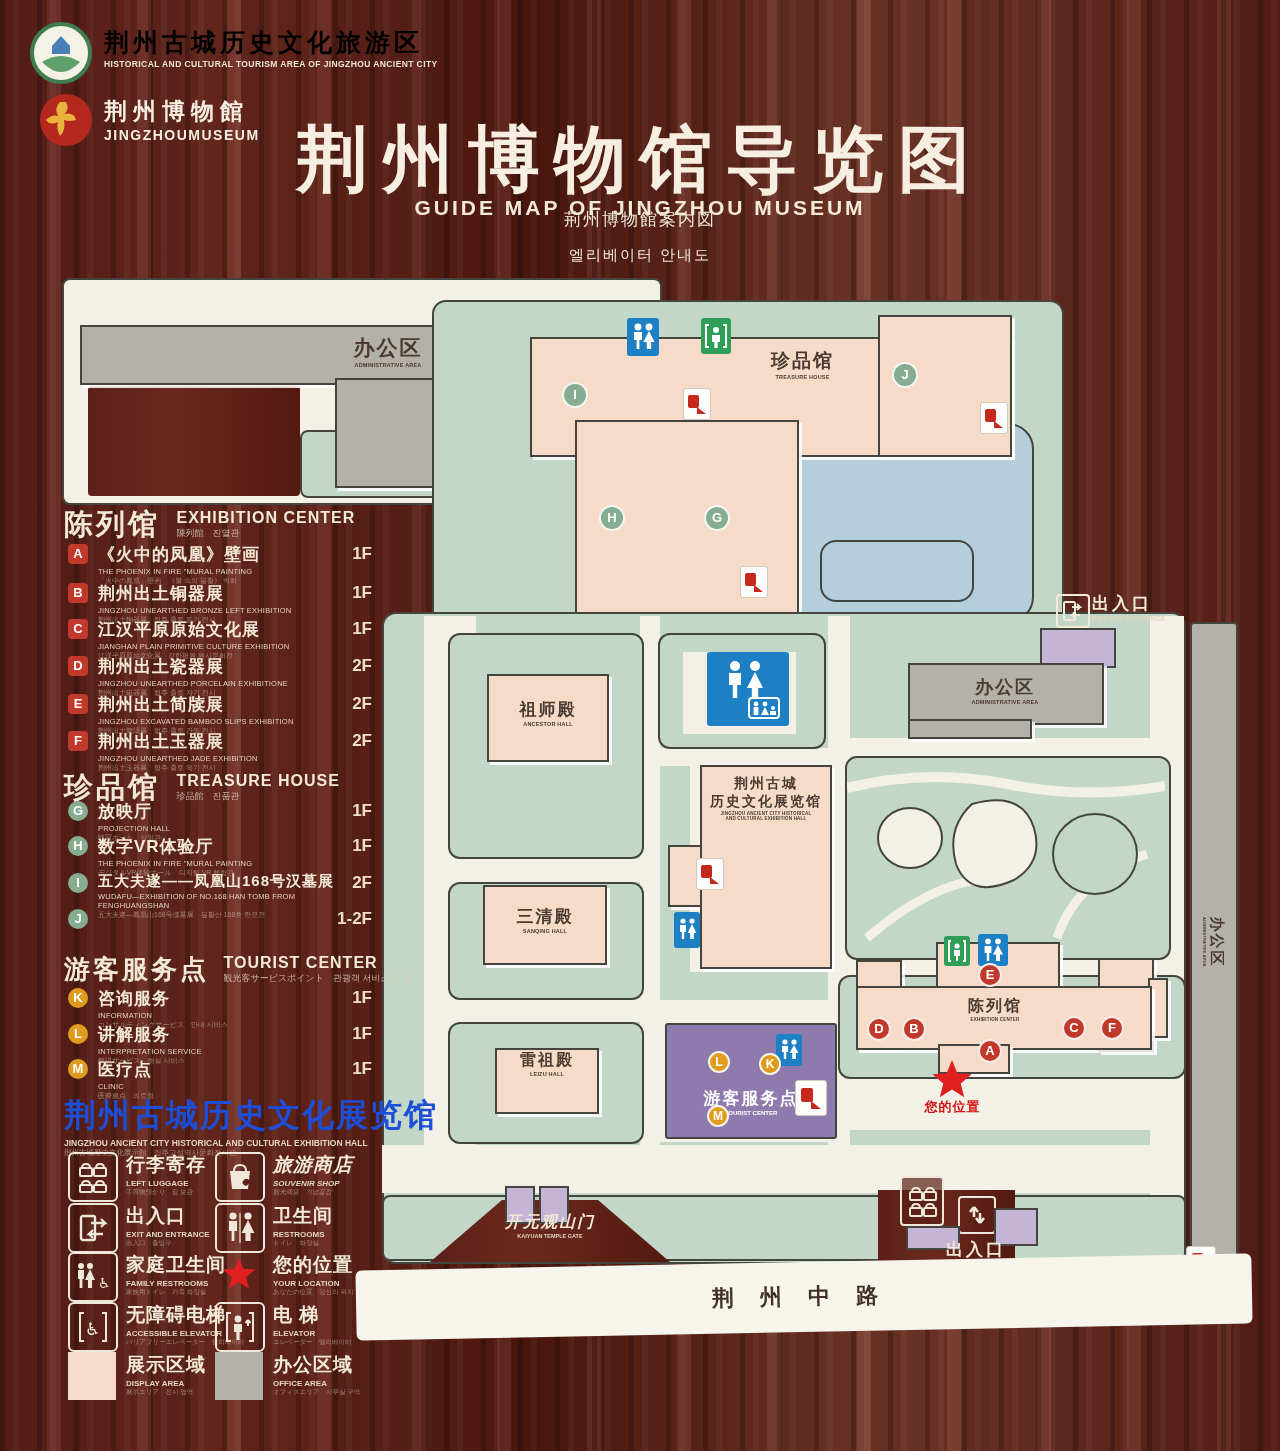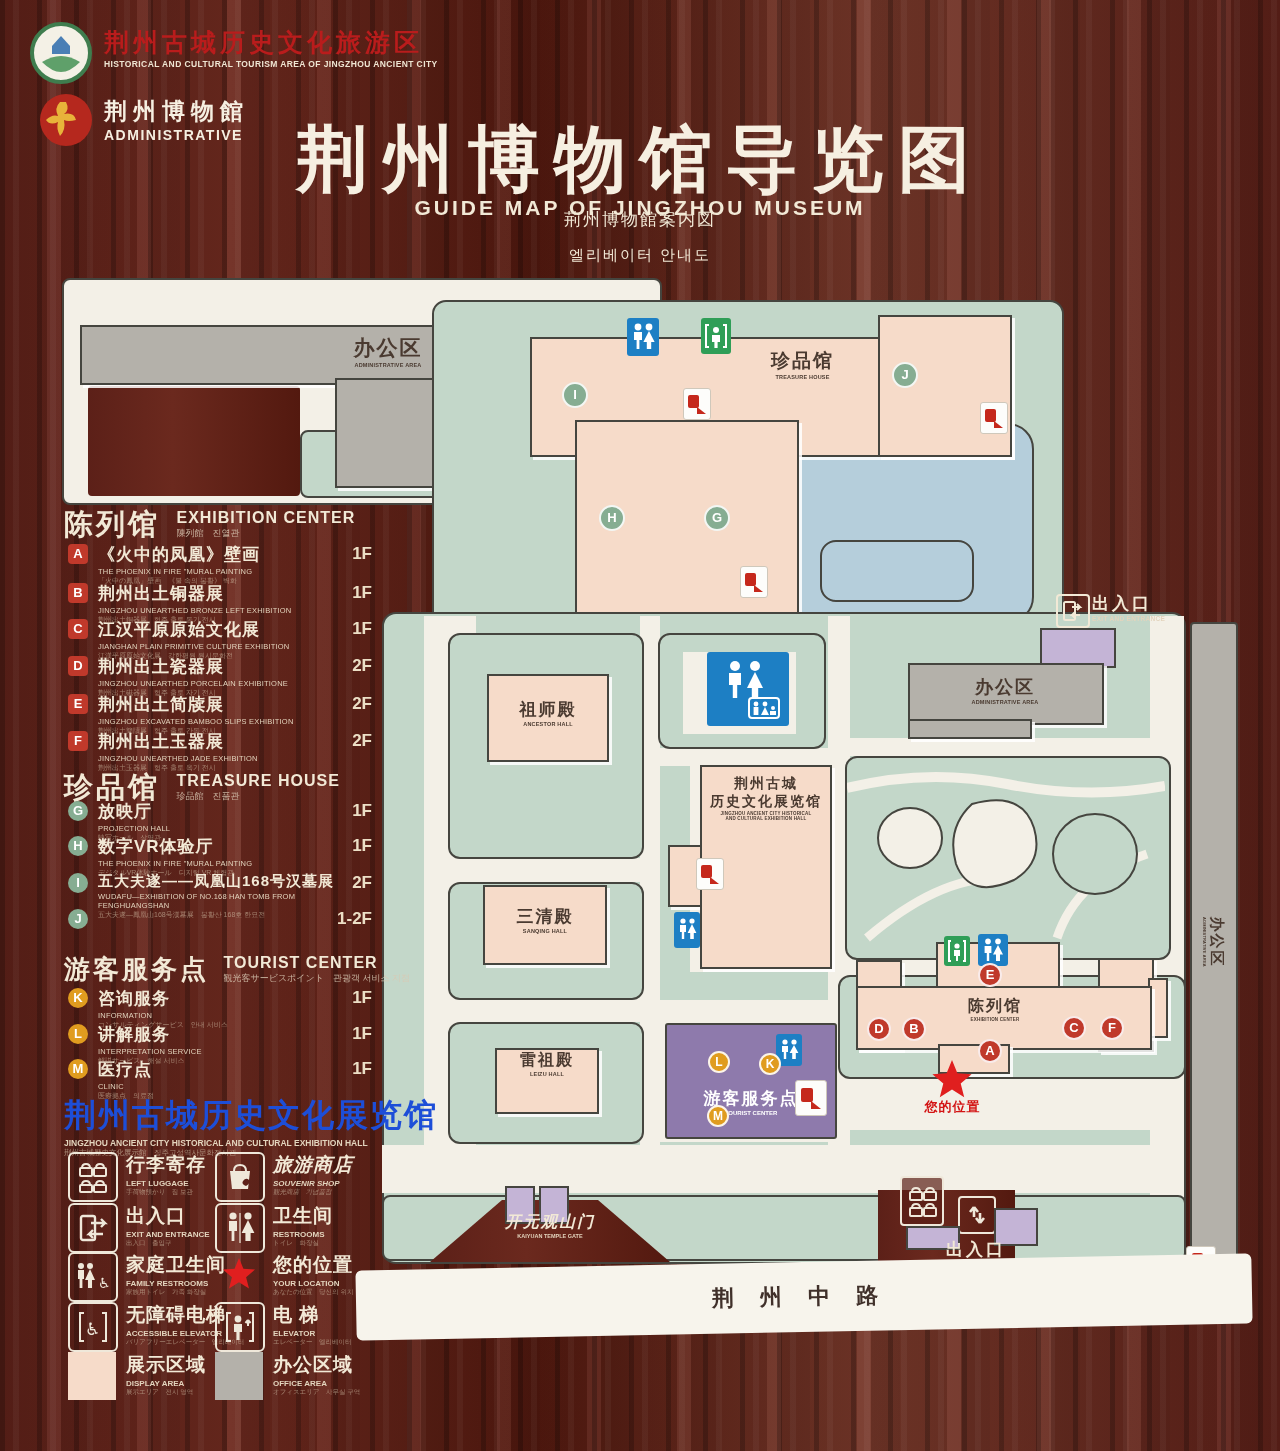--- a/index.html
+++ b/index.html
@@ -10,21 +10,21 @@
       repeating-linear-gradient(90deg, rgba(0,0,0,.22) 0 5px, rgba(0,0,0,0) 5px 13px, rgba(255,255,255,.04) 13px 19px, rgba(0,0,0,0) 19px 37px),
       repeating-linear-gradient(90deg, rgba(0,0,0,.10) 0 47px, rgba(255,255,255,.05) 47px 61px, rgba(0,0,0,.14) 61px 90px),
       linear-gradient(90deg,#5c2018,#6e2a1f 18%,#53190f 42%,#77382a 68%,#5c2018 100%);
   }
   .abs{position:absolute;}
   
   .h-zh-big{font-size:72px;font-weight:bold;letter-spacing:14px;color:#f6efe1;text-align:center;}
   .h-en{font-size:21px;font-weight:bold;letter-spacing:3px;color:#f2e9d6;text-align:center;}
   .h-ja{font-size:17px;color:#f2e9d6;text-align:center;letter-spacing:2px;}
   .h-ko{font-size:15px;color:#f2e9d6;text-align:center;letter-spacing:2px;}
-  .logo-zh{font-size:25px;font-weight:bold;letter-spacing:4px;color:#b91c1c;}
+  .logo-zh{font-size:25px;font-weight:bold;letter-spacing:4px;color:#000000;}
   .logo-en{font-size:8.5px;font-weight:bold;letter-spacing:.4px;color:#efe5d2;}
   .logo2-zh{font-size:23px;font-weight:bold;letter-spacing:6px;color:#f6efe1;}
   .logo2-en{font-size:14px;font-weight:bold;letter-spacing:1.5px;color:#f6efe1;}
   
   .sec-zh{font-size:29px;font-weight:bold;color:#f2e9d6;letter-spacing:3px;}
   .sec-en{font-size:16px;font-weight:bold;color:#f2e9d6;letter-spacing:1px;}
   .sec-sub{font-size:9px;color:#d9c9b4;opacity:.85;}
   .li{position:absolute;left:64px;width:310px;height:38px;}
   .bsq,.bgc,.bac{position:absolute;left:4px;top:1px;width:20px;height:20px;text-align:center;line-height:20px;
       font-size:13px;font-weight:bold;color:#fff;}
@@ -87,21 +87,21 @@
   <div class="logo-en">HISTORICAL AND CULTURAL TOURISM AREA OF JINGZHOU ANCIENT CITY</div>
 </div>
 <div class="abs" style="left:38px;top:92px;width:56px;height:56px;">
   <svg width="56" height="56" viewBox="0 0 56 56">
     <circle cx="28" cy="28" r="26" fill="#b5281e"></circle>
     <path d="M28 10 q4 8 -2 12 q10 -2 12 6 q-8 2 -12 0 q2 10 -4 16 q-4 -8 -2 -14 q-8 4 -12 -2 q6 -6 12 -4 q-4 -8 2 -14z" fill="#e8b33a"></path>
   </svg>
 </div>
 <div class="abs" style="left:104px;top:96px;">
   <div class="logo2-zh">荆州博物館</div>
-  <div class="logo2-en">ADMINISTRATIVE</div>
+  <div class="logo2-en">JINGZHOUMUSEUM</div>
 </div>
 <div class="abs h-zh-big" style="left:280px;top:112px;width:720px;">荆州博物馆导览图</div>
 <div class="abs h-en" style="left:280px;top:196px;width:720px;">GUIDE MAP OF JINGZHOU MUSEUM</div>
 <div class="abs h-ja" style="left:280px;top:208px;width:720px;font-family:Liberation Mono, monospace;">荊州博物館案内図</div>
 <div class="abs h-ko" style="left:280px;top:246px;width:720px;">엘리베이터 안내도</div>
 
 <div>
 
   <div class="wbase" style="left:62px;top:278px;width:596px;height:223px;"></div>
   <div class="wood" style="left:88px;top:386px;width:212px;height:110px;border-radius:4px;"></div>

